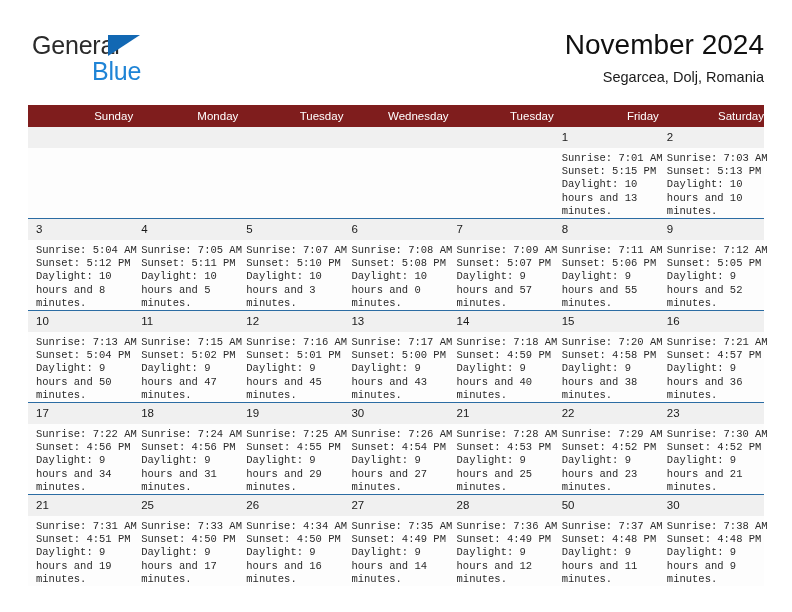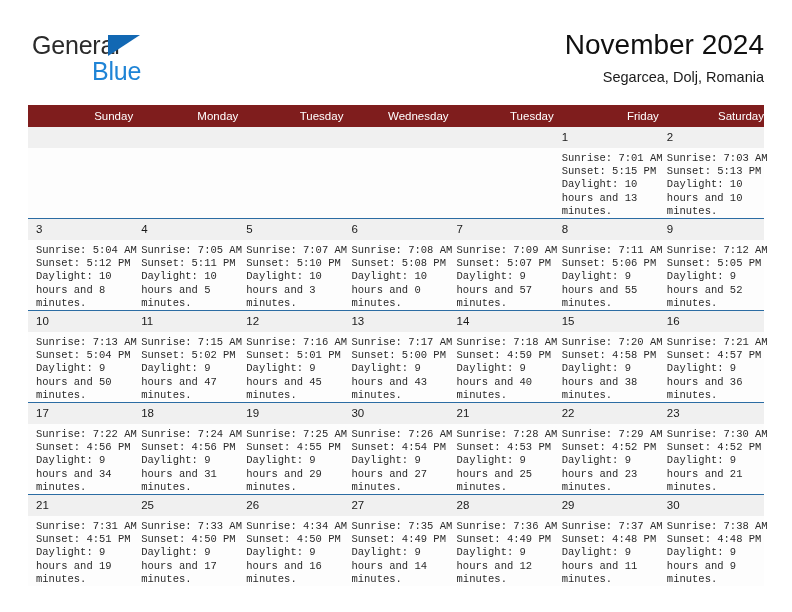--- a/index.html
+++ b/index.html
@@ -419,21 +419,21 @@
           </td>
           <td class="">
             <div class="daynum">28</div>
             <div class="details">
               <div>Sunrise: 7:36 AM</div>
               <div>Sunset: 4:49 PM</div>
               <div class="wrap">Daylight: 9 hours and 12 minutes.</div>
             </div>
           </td>
           <td class="">
-            <div class="daynum">29</div>
+            <div class="daynum">50</div>
             <div class="details">
               <div>Sunrise: 7:37 AM</div>
               <div>Sunset: 4:48 PM</div>
               <div class="wrap">Daylight: 9 hours and 11 minutes.</div>
             </div>
           </td>
           <td class="">
             <div class="daynum">30</div>
             <div class="details">
               <div>Sunrise: 7:38 AM</div>

